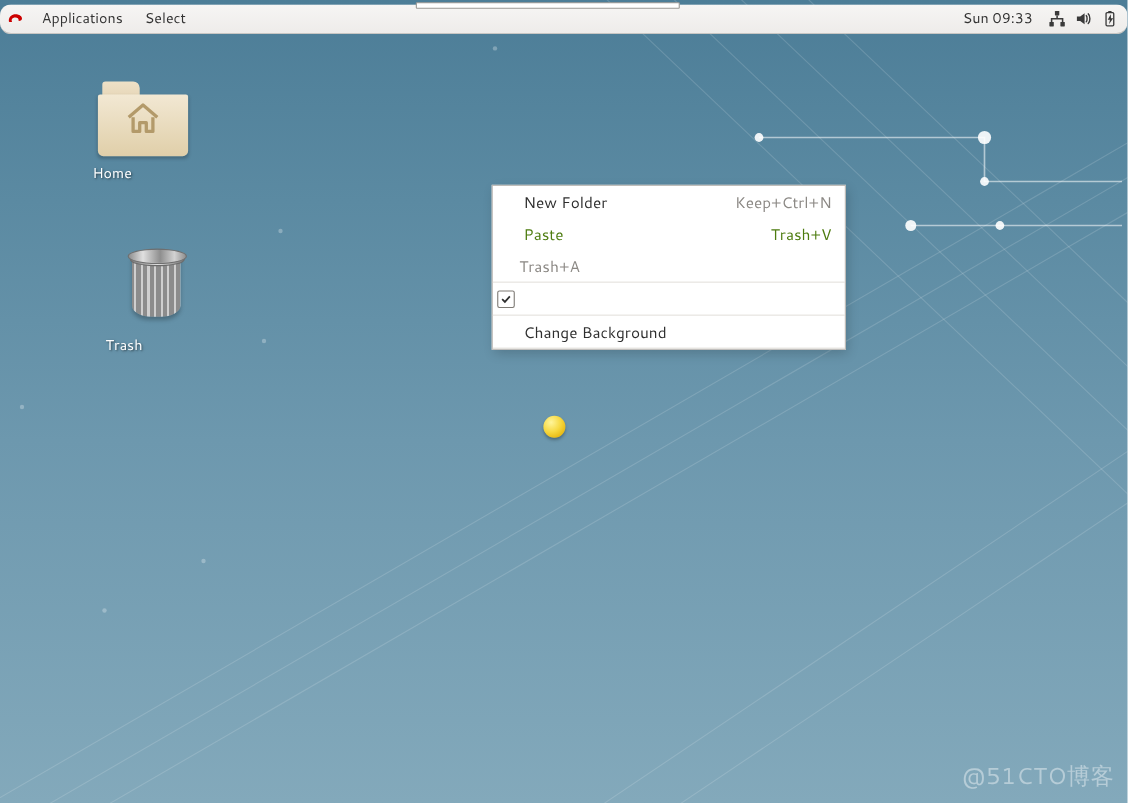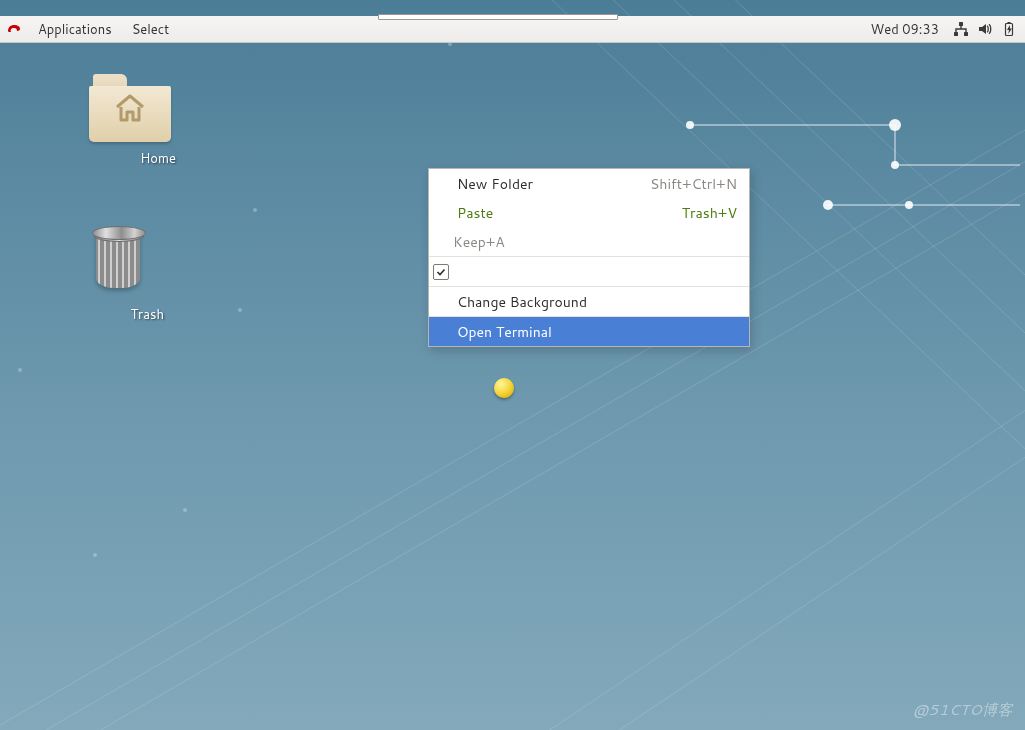--- a/index.html
+++ b/index.html
@@ -21,29 +21,30 @@
   .wallpaper-decor {
     position: absolute;
     inset: 0;
     pointer-events: none;
     overflow: hidden;
   }
 
   
   .top-bar {
     position: absolute;
-    top: 16px; left: 0; right: 0;
+    top: 4px; left: 0; right: 0;
     height: 26px;
     background: linear-gradient(#f6f5f4, #eeecea);
     border-bottom: 1px solid #c8c6c3;
     display: flex;
     align-items: center;
     color: #333;
     font-size: 13px;
     z-index: 10;
+    border-radius: 10px;
   }
   .top-bar .hat {
     display: inline-flex;
     margin-left: 6px;
     margin-right: 6px;
   }
   .top-bar .menu-item {
     padding: 0 10px;
     height: 100%;
     display: inline-flex;
@@ -67,21 +68,21 @@
     height: 4px;
     border: 1px solid #9a9894;
     background: #fff;
     border-radius: 1px;
   }
 
   
   .desktop-icon {
     position: absolute;
     width: 100px;
-    text-align: right;
+    text-align: left;
     color: #fff;
     font-size: 13px;
     cursor: default;
   }
   .desktop-icon .icon-wrap {
     display: flex;
     justify-content: center;
     margin-bottom: 6px;
   }
   .desktop-icon .label {
@@ -137,21 +138,21 @@
     top: 8px; left: 8px;
     width: 48px; height: 10px;
     background: linear-gradient(90deg,#787878,#e0e0e0,#787878);
     border-radius: 50%;
     border: 1px solid #6b6b6b;
   }
 
   
   .context-menu {
     position: absolute;
-    left: 428px;
+    left: 447px;
     top: 168px;
     width: 320px;
     background: #fff;
     border: 1px solid #b9b6b2;
     box-shadow: 2px 4px 10px rgba(0,0,0,0.18);
     font-size: 14px;
     color: #2e2e2e;
     z-index: 20;
   }
   .menu-row {
@@ -189,23 +190,22 @@
     background: #fff;
   }
   .chk-box svg { display: block; }
 
   
   .watermark {
     position: absolute;
     right: 12px;
     bottom: 10px;
     color: rgba(255,255,255,0.42);
-    font-size: 15px;
+    font-size: 21px;
     letter-spacing: 0.5px;
-    font-style: italic;
   }
   .cursor-spot {
     position: absolute;
     width: 20px; height: 20px;
     border-radius: 50%;
     background: radial-gradient(circle at 35% 30%, #fff59a 0%, #f6d942 45%, #e6b60e 80%);
     box-shadow: 0 2px 3px rgba(0,0,0,0.3);
   }
 </style>
 </head>
@@ -255,21 +255,21 @@
   <div class="menu-item">
       <span>Applications</span>
     </div>
   <div class="menu-item">
       <span>Select</span>
     </div>
 
   <div class="top-input-strip"></div>
 
   <div class="spacer"></div>
-  <div class="clock"><span>Wed 09:33</span></div>
+  <div class="clock"><span>Sun 09:33</span></div>
 
   <div class="tray">
     <span class="tray-icon">
       <svg width="16" height="16" viewBox="0 0 16 16" fill="#3a3a3a">
         <rect x="6" y="1" width="4" height="4" rx="0.5"></rect>
         <rect x="1" y="11" width="4" height="4" rx="0.5"></rect>
         <rect x="11" y="11" width="4" height="4" rx="0.5"></rect>
         <path d="M8 5 V8 H3 V11 M8 8 H13 V11" stroke="#3a3a3a" stroke-width="1.4" fill="none"></path>
       </svg>
     </span>
@@ -299,48 +299,48 @@
         <svg width="34" height="30" viewBox="0 0 34 30">
           <path d="M4 14 L17 3 L30 14" fill="none" stroke="#b39a6a" stroke-width="3" stroke-linejoin="round"></path>
           <path d="M8 14 V27 H14 V19 H20 V27 H26 V14" fill="none" stroke="#b39a6a" stroke-width="3" stroke-linejoin="round"></path>
         </svg>
       </div>
     </div>
   </div>
   <span class="label">Home</span>
 </div>
 
-<div class="desktop-icon" style="left:68px; top:222px;">
+<div class="desktop-icon" style="left:92px; top:222px;">
   <div class="icon-wrap">
     <div class="trash">
       <div class="can"></div>
       <div class="rim"></div>
       <div class="lid"></div>
     </div>
   </div>
   <span class="label">Trash</span>
 </div>
 
 <div class="context-menu">
 
   <div class="menu-row">
     <span class="chk"></span>
     <span class="label">New Folder</span>
-    <span class="accel">Shift+Ctrl+N</span>
+    <span class="accel">Keep+Ctrl+N</span>
   </div>
 
   <div class="menu-row disabled">
     <span class="chk"></span>
     <span class="label">Paste</span>
     <span class="accel">Trash+V</span>
   </div>
 
   <div class="menu-row">
     <span class="chk"></span>
-    <span class="accel">Keep+A</span>
+    <span class="accel">Trash+A</span>
   </div>
 
   <div class="menu-sep"></div>
 
   <div class="menu-row">
     <span class="chk">
       <span class="chk-box">
         <svg width="10" height="10" viewBox="0 0 10 10">
             <path d="M1.5 5 L4 7.5 L8.5 2.5" stroke="#2e2e2e" stroke-width="1.6" fill="none"></path>
           </svg>
@@ -353,22 +353,17 @@
   <div class="menu-sep"></div>
 
   <div class="menu-row">
     <span class="chk"></span>
     <span class="label">Change Background</span>
     <span class="accel"></span>
   </div>
 
   <div class="menu-sep"></div>
 
-  <div class="menu-row highlight">
-    <span class="chk"></span>
-    <span class="label">Open Terminal</span>
-    <span class="accel"></span>
-  </div>
 </div>
 
 <div class="cursor-spot" style="left:494px; top:378px;"></div>
 
 <div class="watermark">@51CTO博客</div>
 
 </body></html>

